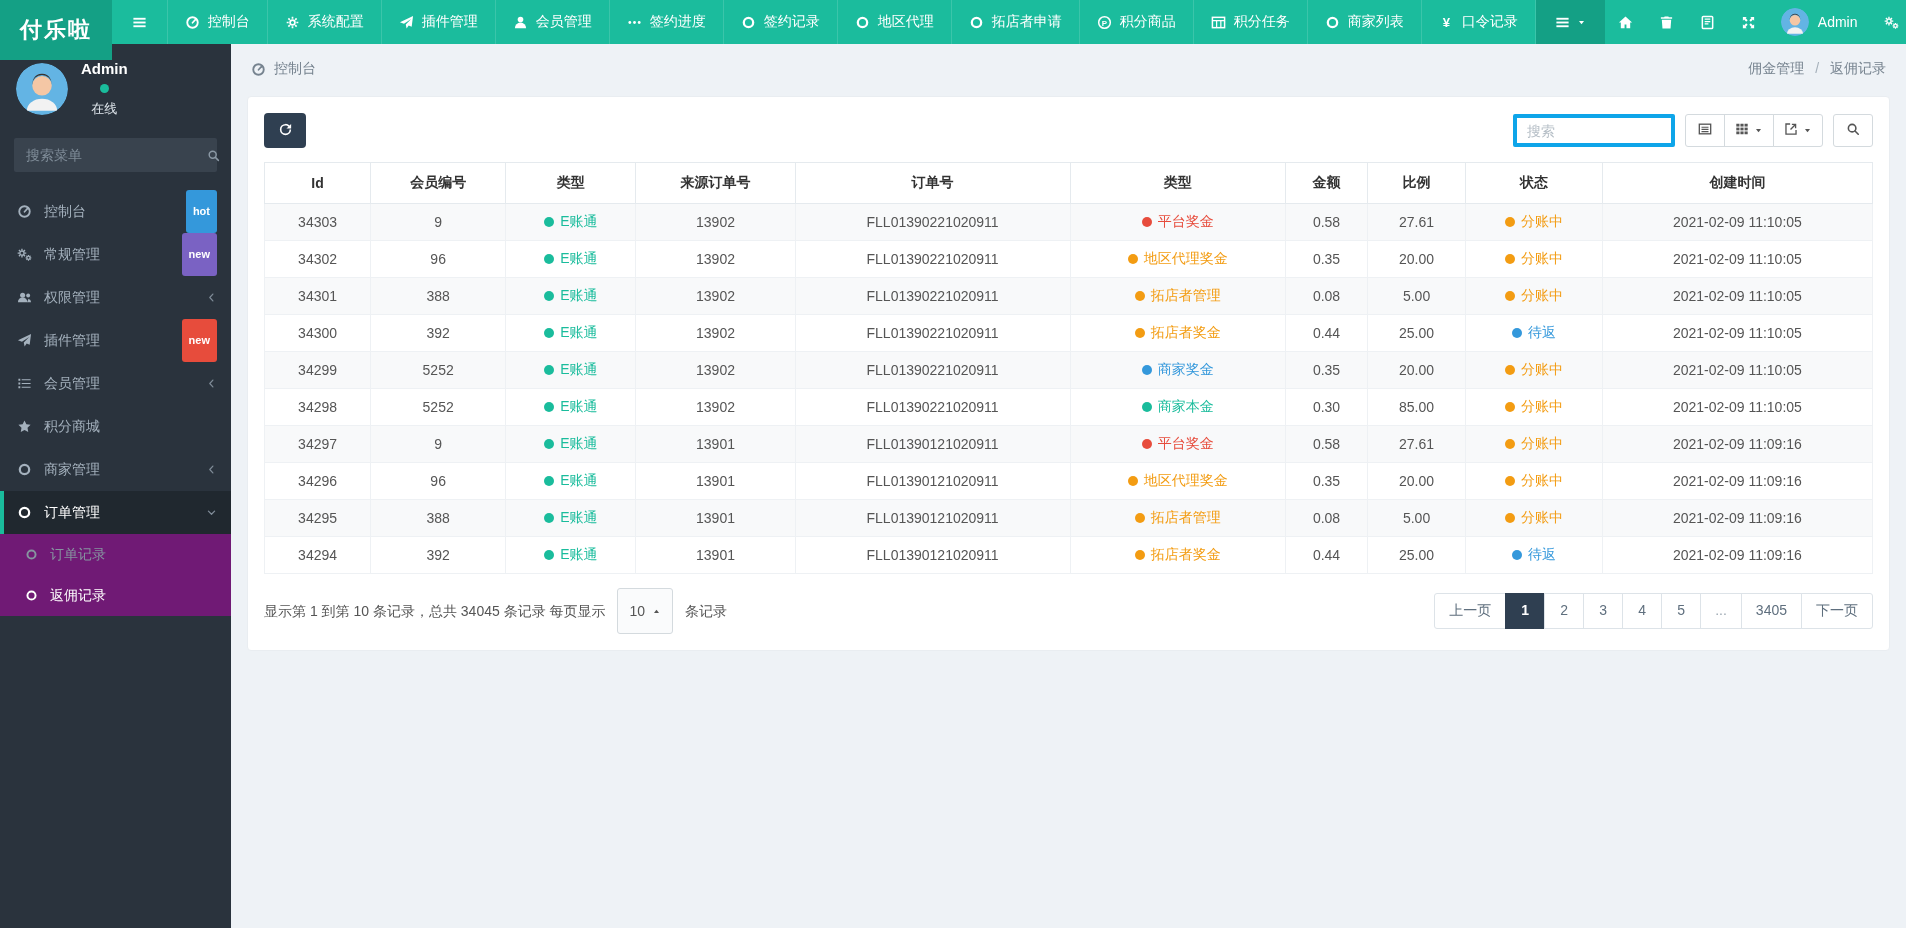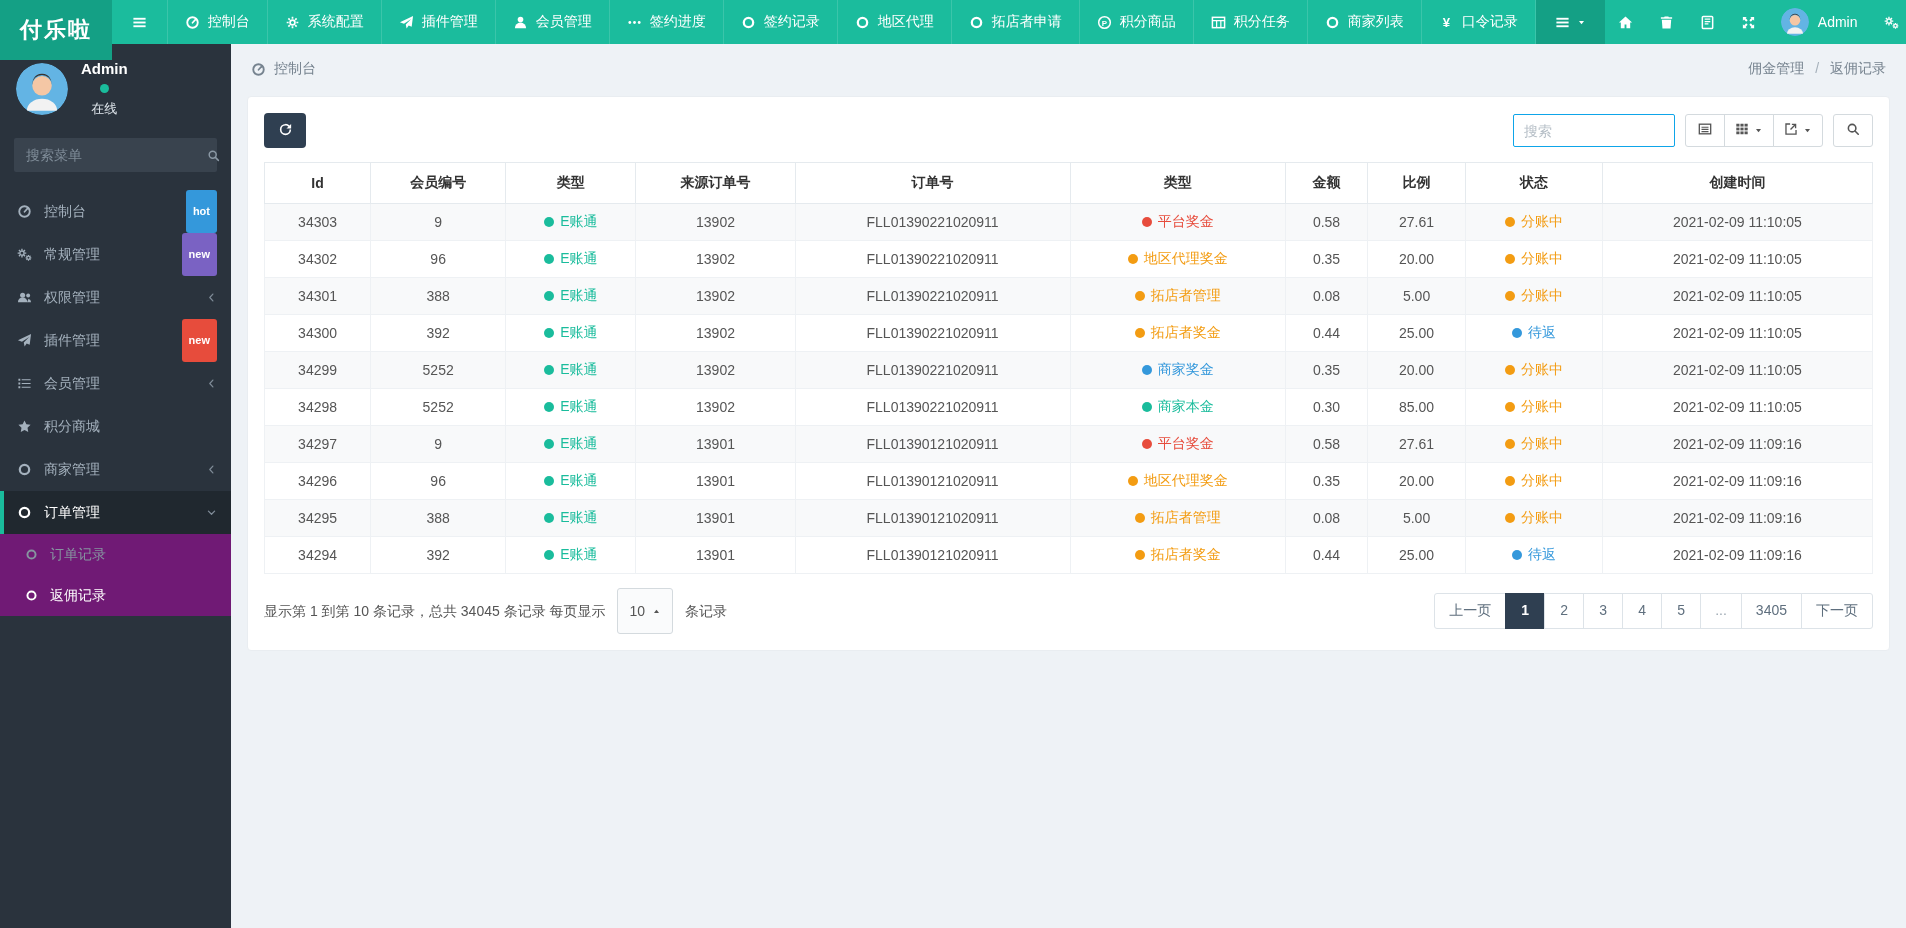--- a/index.html
+++ b/index.html
@@ -47,21 +47,21 @@
   
   .main { margin-left:231px; padding-top:44px; }
   .crumb-row { display:flex; justify-content:space-between; align-items:center; padding:16px 20px 12px; color:#76838f; font-size:14px; }
   .crumb-left { display:flex; align-items:center; gap:8px; }
   .crumb-right .sep { color:#a5b0ba; margin:0 7px; }
   .card { margin:6px 16px 0; background:#fff; border-radius:4px; padding:16px; border:1px solid #e9edf1; }
 
   .toolbar { display:flex; justify-content:space-between; align-items:center; margin-bottom:14px; }
   .btn-refresh { width:42px; height:35px; background:#2f3f51; color:#fff; border:none; border-radius:4px; display:flex; align-items:center; justify-content:center; cursor:pointer; font-size:15px; }
   .toolbar-right { display:flex; align-items:center; gap:10px; }
-  .search-input { width:162px; height:33px; border:1px solid #0ea5e9; border-radius:2px; padding:0 10px; font-size:14px; color:#555; outline:none; font-family:inherit; }
+  .search-input { width:162px; height:33px; border:4px solid #0ea5e9; border-radius:2px; padding:0 10px; font-size:14px; color:#555; outline:none; font-family:inherit; }
   .search-input::placeholder { color:#b5bec6; }
   .btn-group { display:flex; }
   .tbtn { height:33px; min-width:40px; padding:0 10px; background:#fff; border:1px solid #d4dade; color:#555; display:flex; align-items:center; justify-content:center; gap:5px; margin-left:-1px; cursor:pointer; font-size:14px; }
   .btn-group .tbtn:first-child { border-radius:3px 0 0 3px; margin-left:0; }
   .btn-group .tbtn:last-child { border-radius:0 3px 3px 0; }
   .tbtn.single { border-radius:3px; margin-left:0; }
 
   table { width:100%; border-collapse:collapse; table-layout:fixed; font-size:14px; color:#555; }
   th { padding:11px 6px; font-weight:bold; color:#333; border:1px solid #e5eaee; text-align:center; background:#fff; white-space:nowrap; }
   td { padding:9px 6px; border:1px solid #eef1f4; text-align:center; white-space:nowrap; overflow:hidden; }

